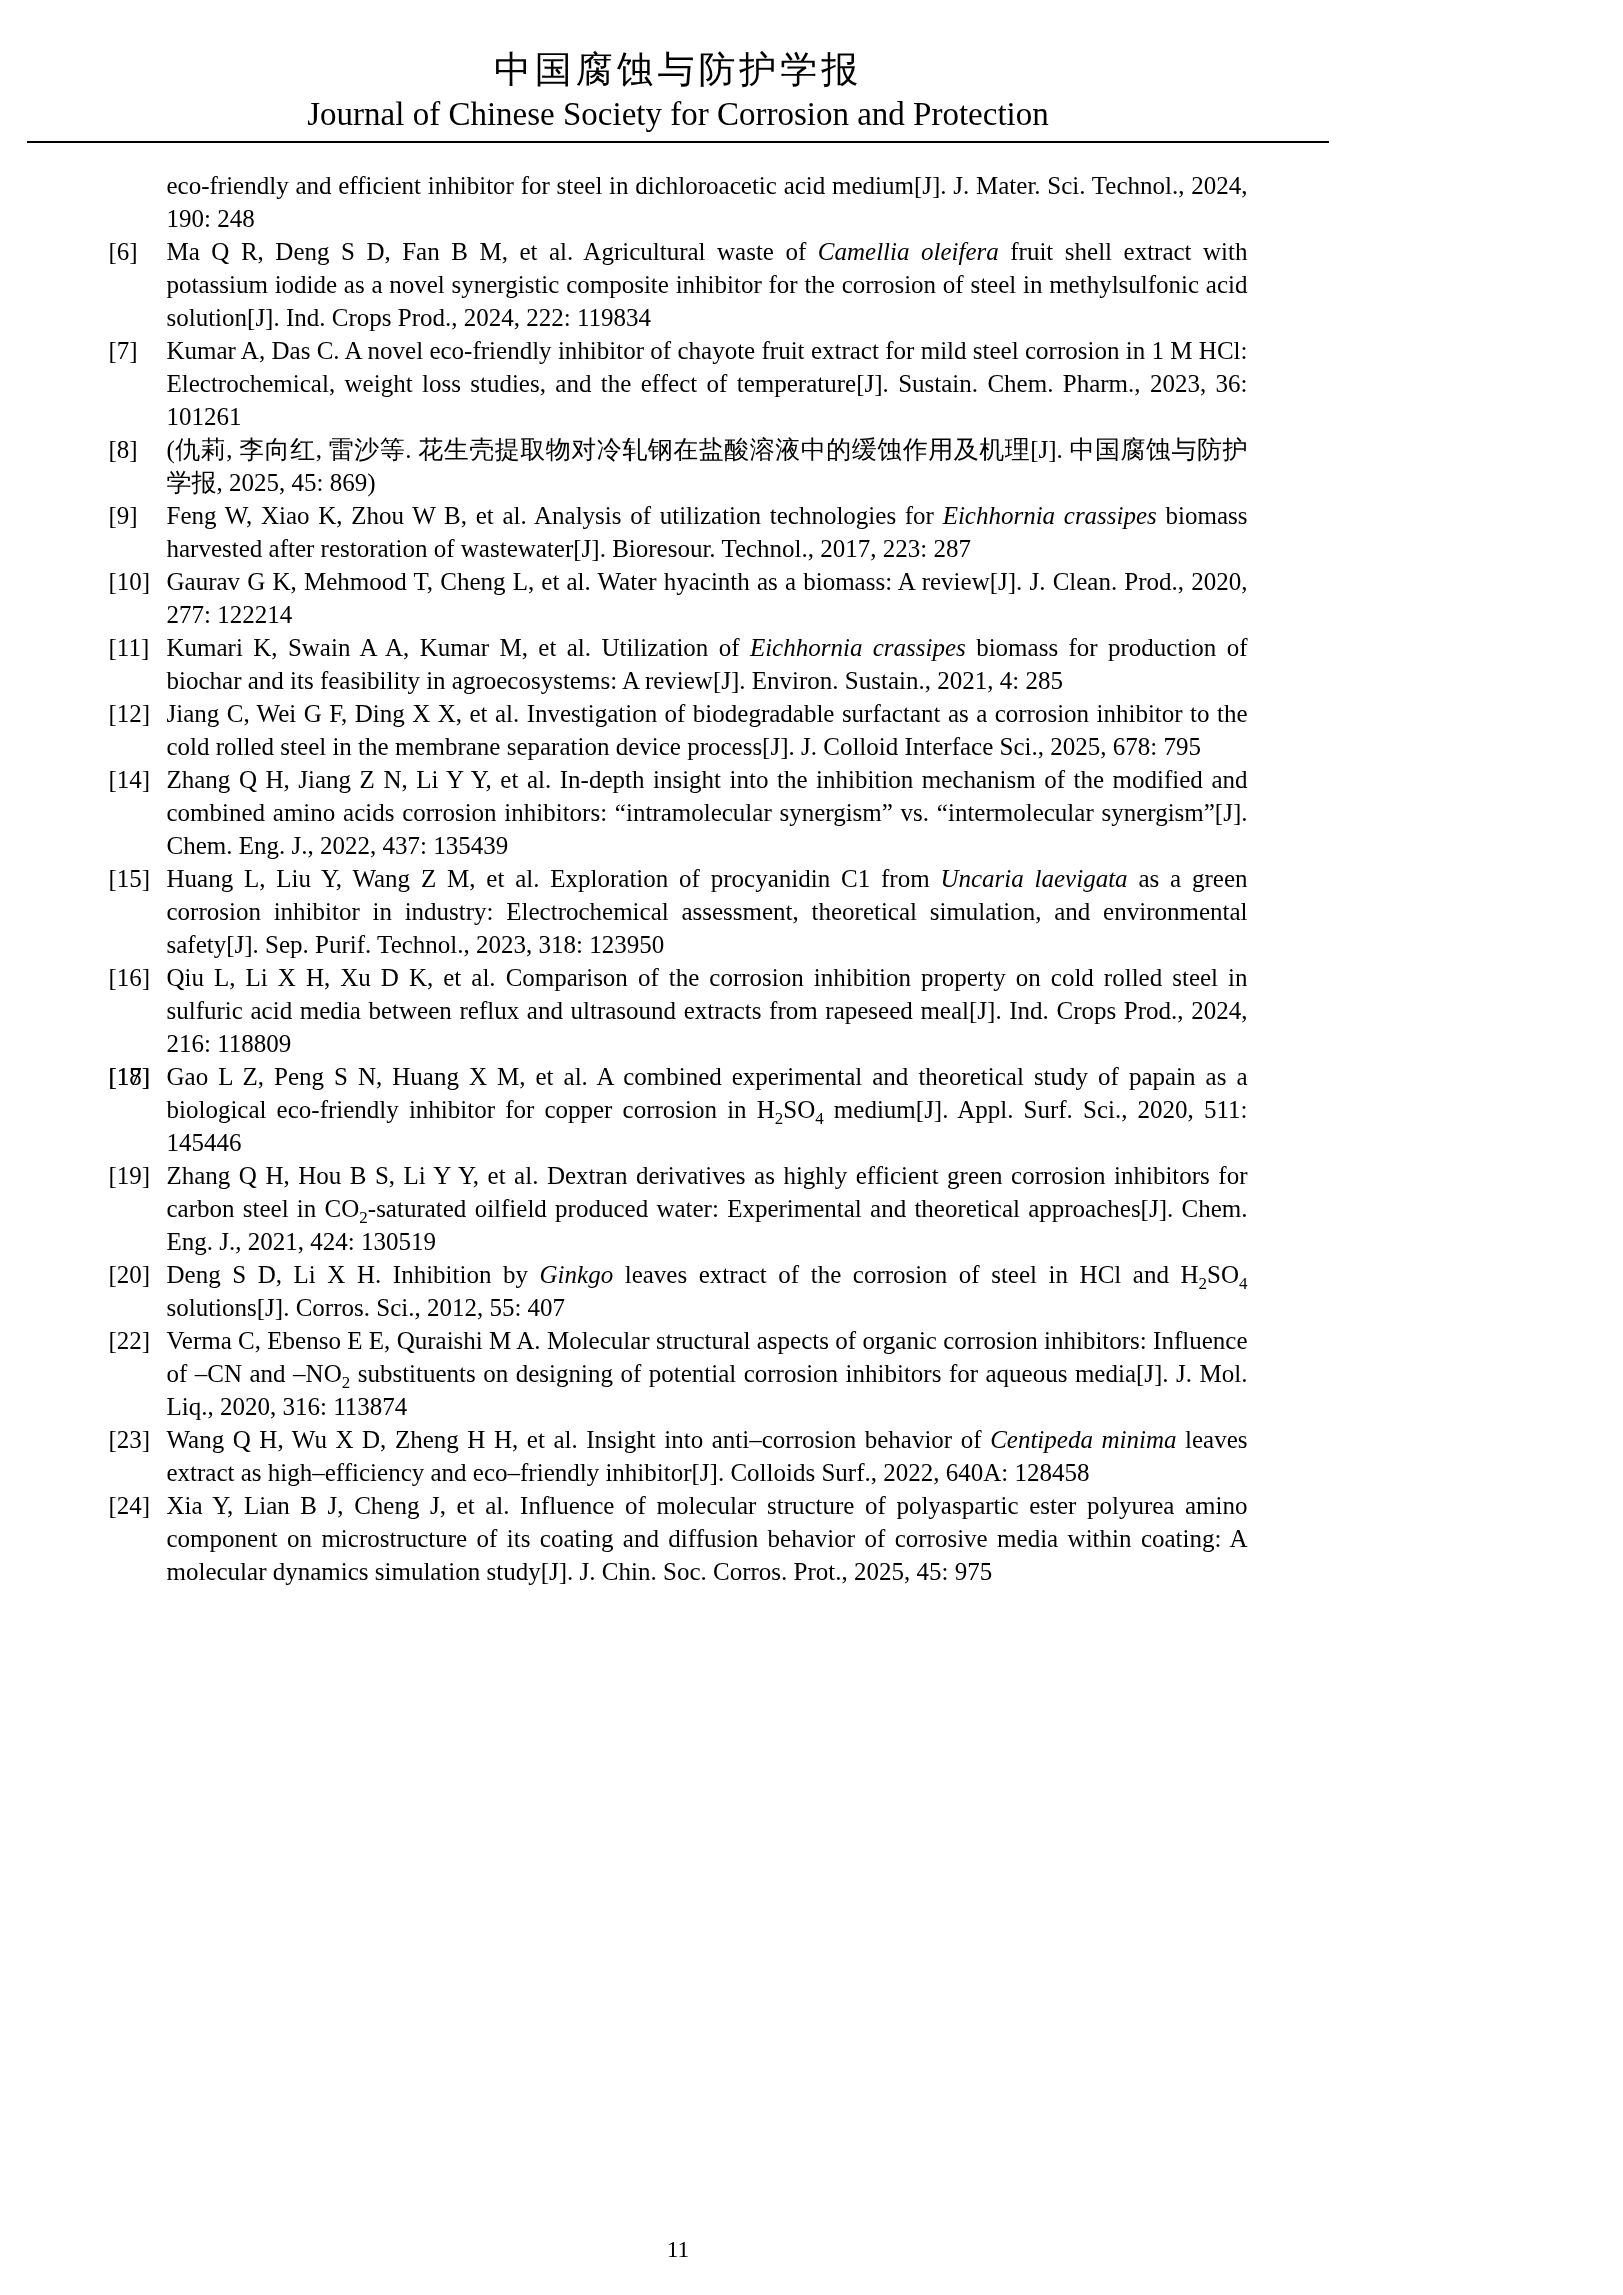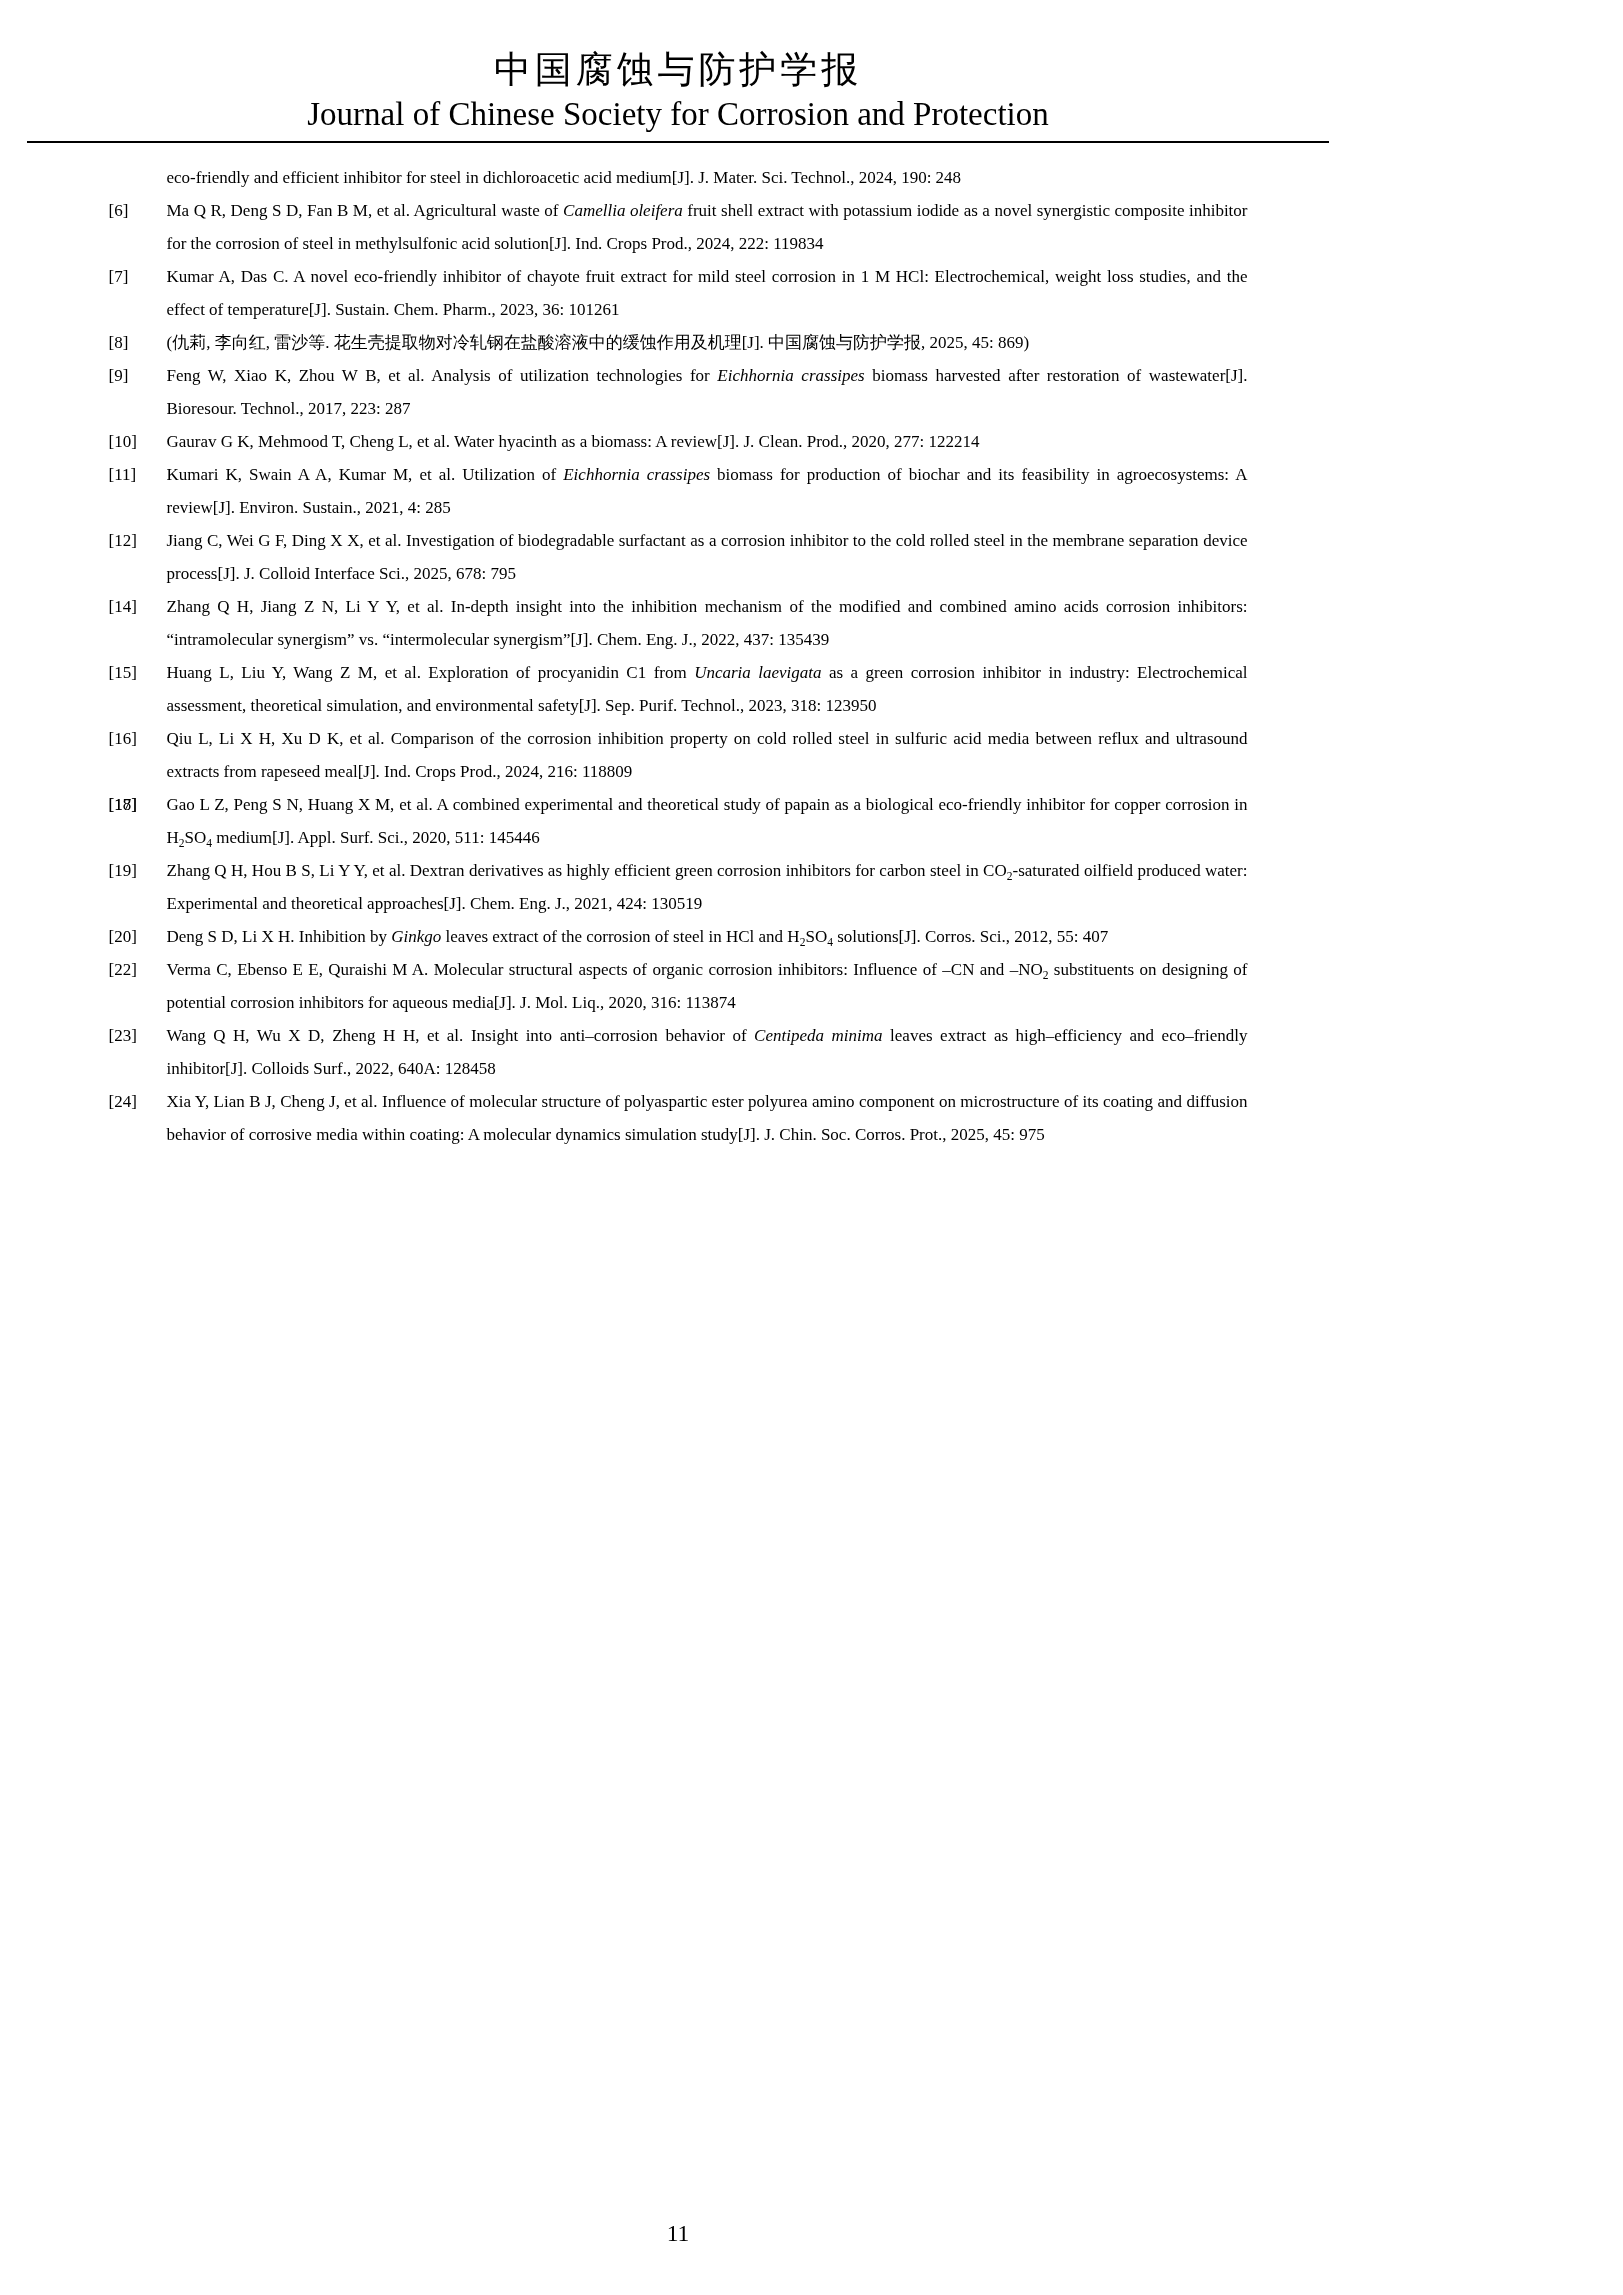--- a/index.html
+++ b/index.html
@@ -35,22 +35,22 @@
     font-weight: 400;
   }
   .header-rule {
     width: 1302px;
     margin: 9.2px auto 0 auto;
     border-bottom: 2.6px solid #000000;
     height: 0;
   }
   .refs {
     width: 1139px;
-    margin: 18px auto 0 auto;
-    font-size: 17px;
+    margin: 26px auto 0 auto;
+    font-size: 25px;
     line-height: 33px;
     text-align: justify;
   }
   .ref {
     position: relative;
     padding-left: 58px;
   }
   .ref-num {
     position: absolute;
     left: 0;
@@ -62,21 +62,21 @@
   .ref-line i {
     font-style: italic;
   }
   .ref-line sub {
     font-size: 0.68em;
     line-height: 0;
   }
   .footer {
     position: absolute;
     left: 0;
-    bottom: 48px;
+    bottom: 32px;
     width: 100%;
     text-align: center;
     font-size: 23.6px;
   }
 </style>
 </head>
 <body>
 
 <div class="page">
 

